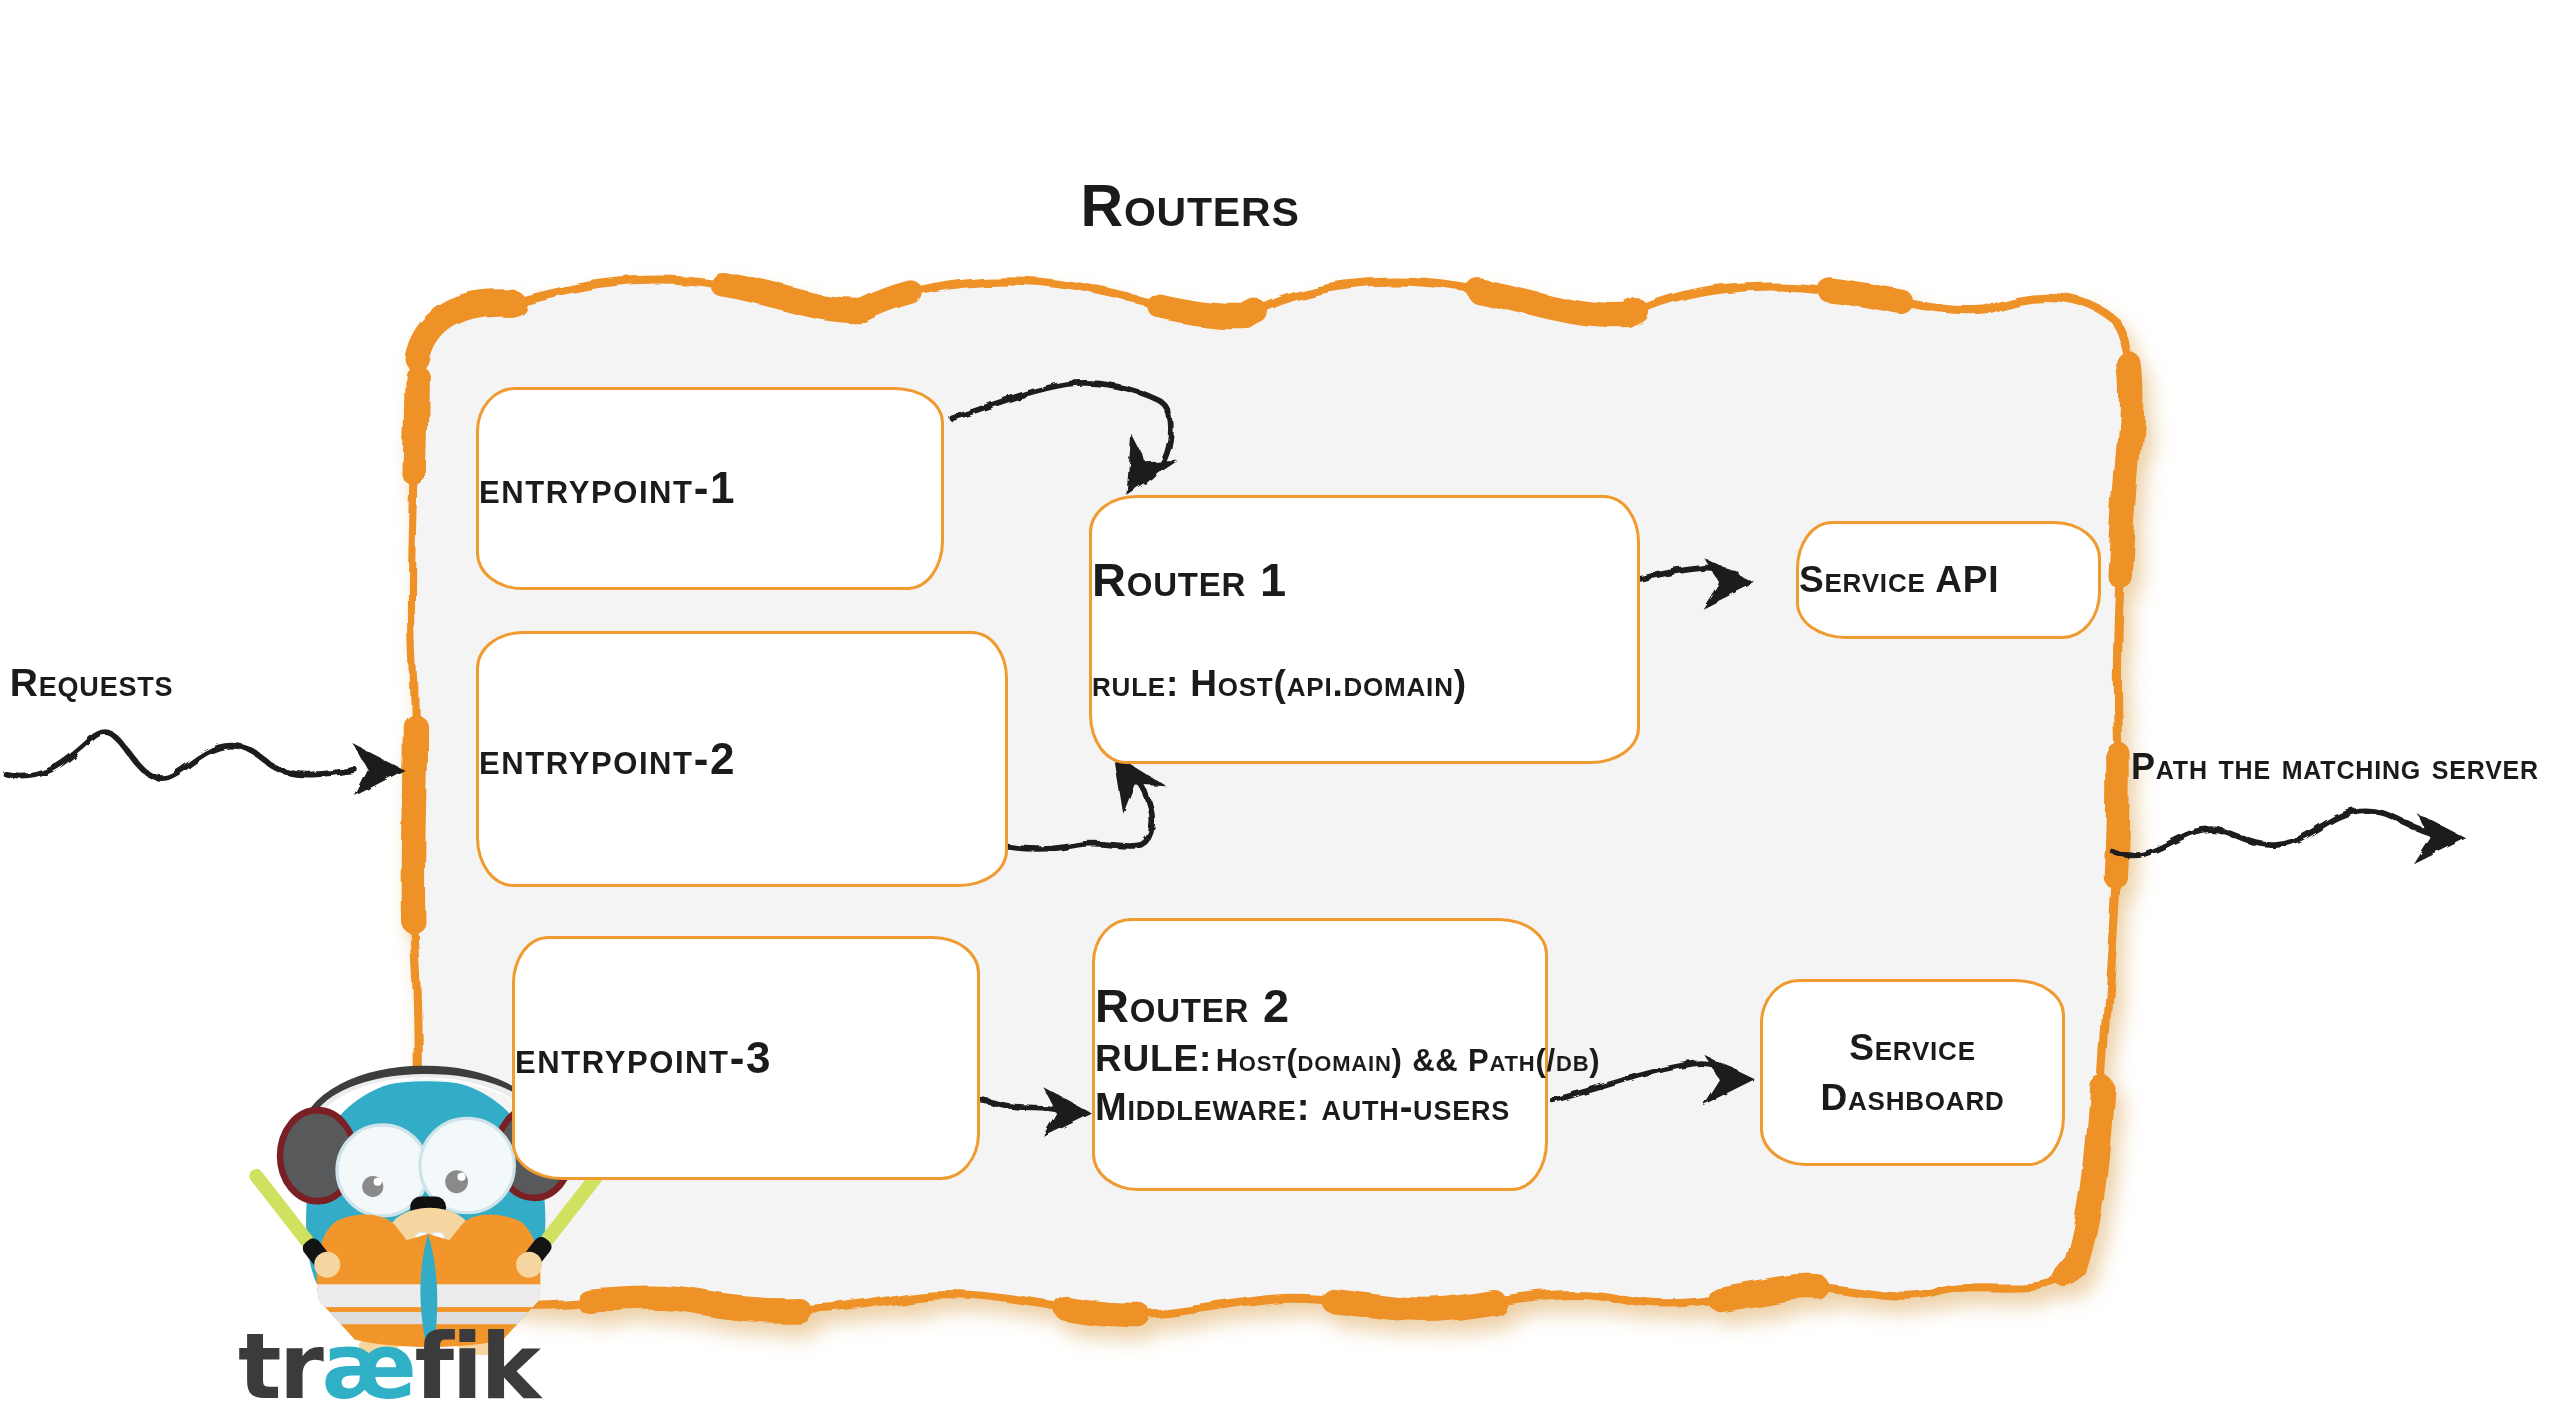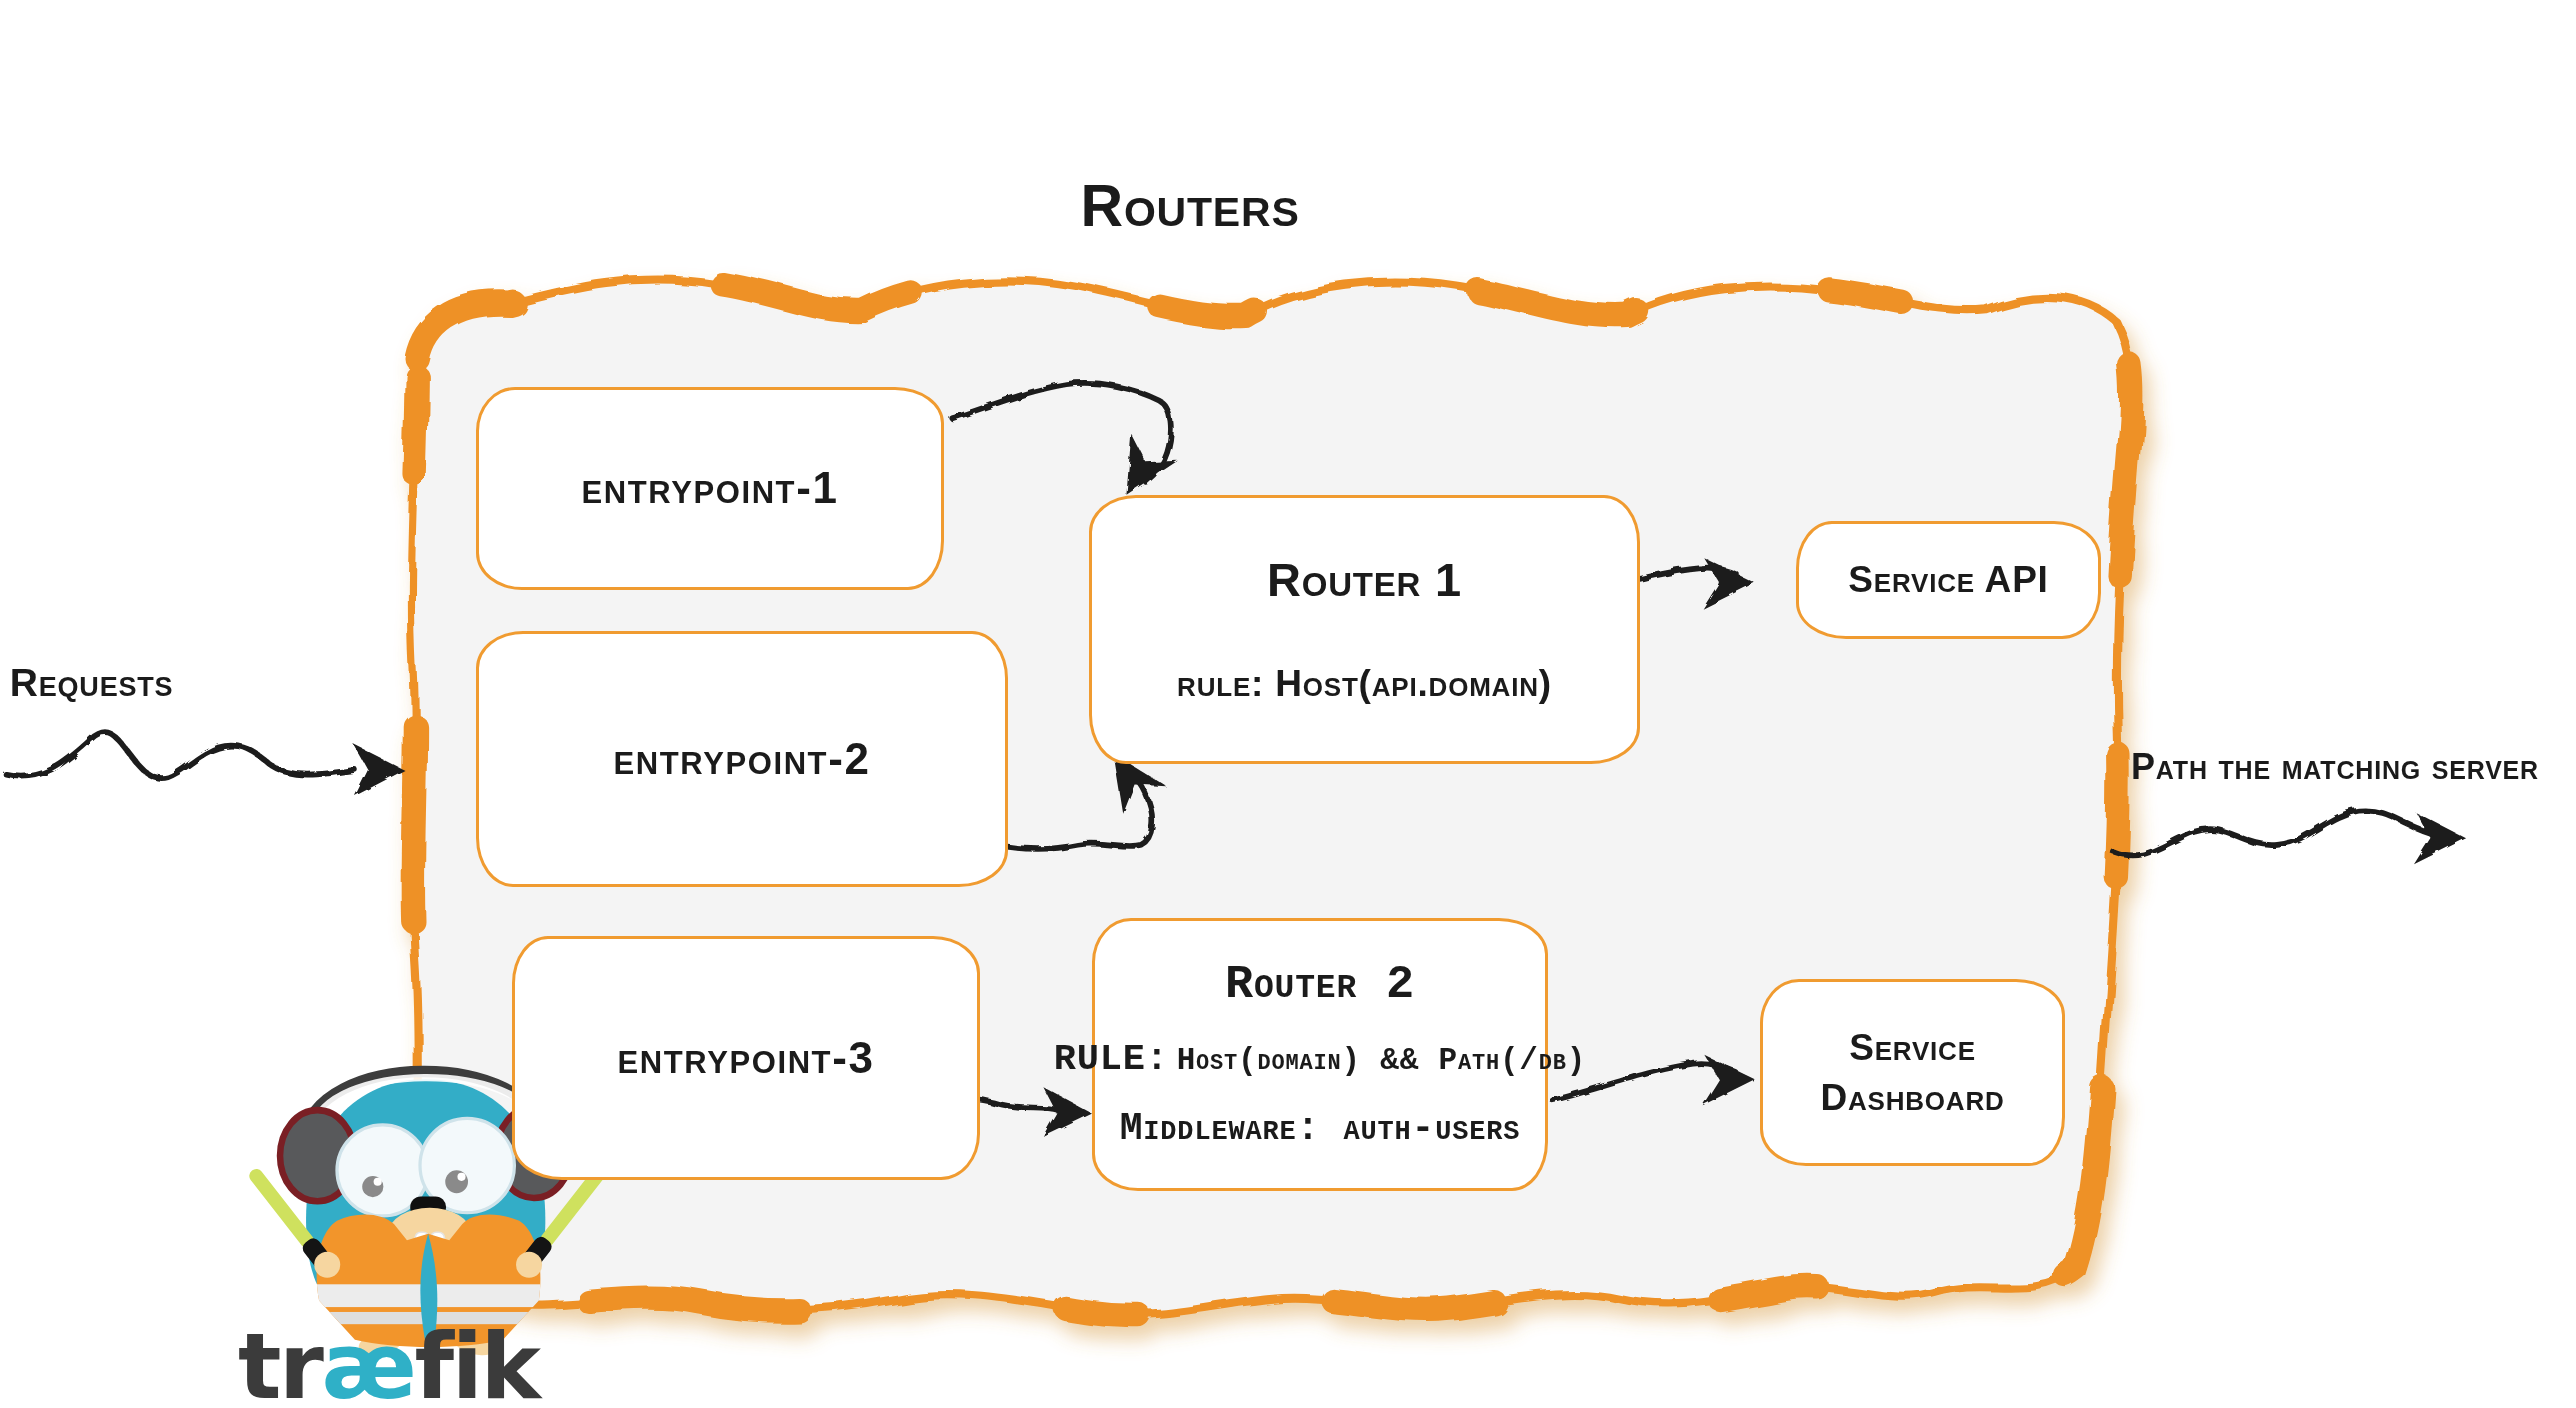--- a/index.html
+++ b/index.html
@@ -3,21 +3,21 @@
 <meta charset="utf-8">
 <style>
   html,body{margin:0;padding:0;background:#ffffff;}
   #stage{position:relative;width:2576px;height:1408px;overflow:hidden;
          font-family:"Liberation Sans","DejaVu Sans",sans-serif;color:#1b1b1b;}
   #bg{position:absolute;left:0;top:0;width:2576px;height:1408px;}
 
   .ht{font-variant-caps:small-caps;font-weight:700;letter-spacing:0.8px;line-height:1.15;}
 
   .box{position:absolute;background:#ffffff;border:3.3px solid #f09b30;
-       display:flex;flex-direction:column;align-items:center;justify-content:center;
+       display:flex;flex-direction:column;align-items:flex-start;justify-content:center;
        box-sizing:border-box;text-align:center;}
   .rr-a{border-radius:39px 49px 36px 46px / 44px 36px 49px 37px;}
   .rr-b{border-radius:47px 36px 49px 37px / 37px 47px 36px 49px;}
   .rr-c{border-radius:36px 47px 39px 50px / 47px 37px 46px 36px;margin-left:36px;}
 
   .page-title{position:absolute;left:1027px;top:173px;width:326px;text-align:center;
               font-size:59px;}
   .ep-label{font-size:44px;letter-spacing:1.6px;}
   .router-name{font-size:47px;}
   .router-rule{font-size:37px;}
@@ -203,21 +203,21 @@
   </div>
   <div class="box rr-c" style="left:476px;top:936px;width:468px;height:244px;">
     <div class="ep-label ht">entrypoint-3</div>
   </div>
 
   <div class="box rr-b" style="left:1089px;top:495px;width:551px;height:269px;justify-content:space-evenly;">
     <div class="router-name ht">Router 1</div>
     <div class="router-rule ht">rule: Host(api.domain)</div>
   </div>
 
-  <div class="box rr-a" style="left:1092px;top:918px;width:456px;height:273px;justify-content:center;gap:26px;font-family:Liberation Mono, monospace;">
+  <div class="box rr-a" style="left:1092px;top:918px;width:456px;height:273px;justify-content:center;gap:5px;">
     <div class="router-name ht">Router 2</div>
     <div style="white-space:nowrap;">
       <span class="r2-rule-label ht">RULE:</span>
       <span class="r2-rule-text ht">Host(domain) &amp;&amp; Path(/db)</span>
     </div>
     <div class="r2-middleware ht">Middleware: auth-users</div>
   </div>
 
   <div class="box rr-c" style="left:1760px;top:521px;width:305px;height:118px;">
     <div class="service-label ht">Service API</div>

